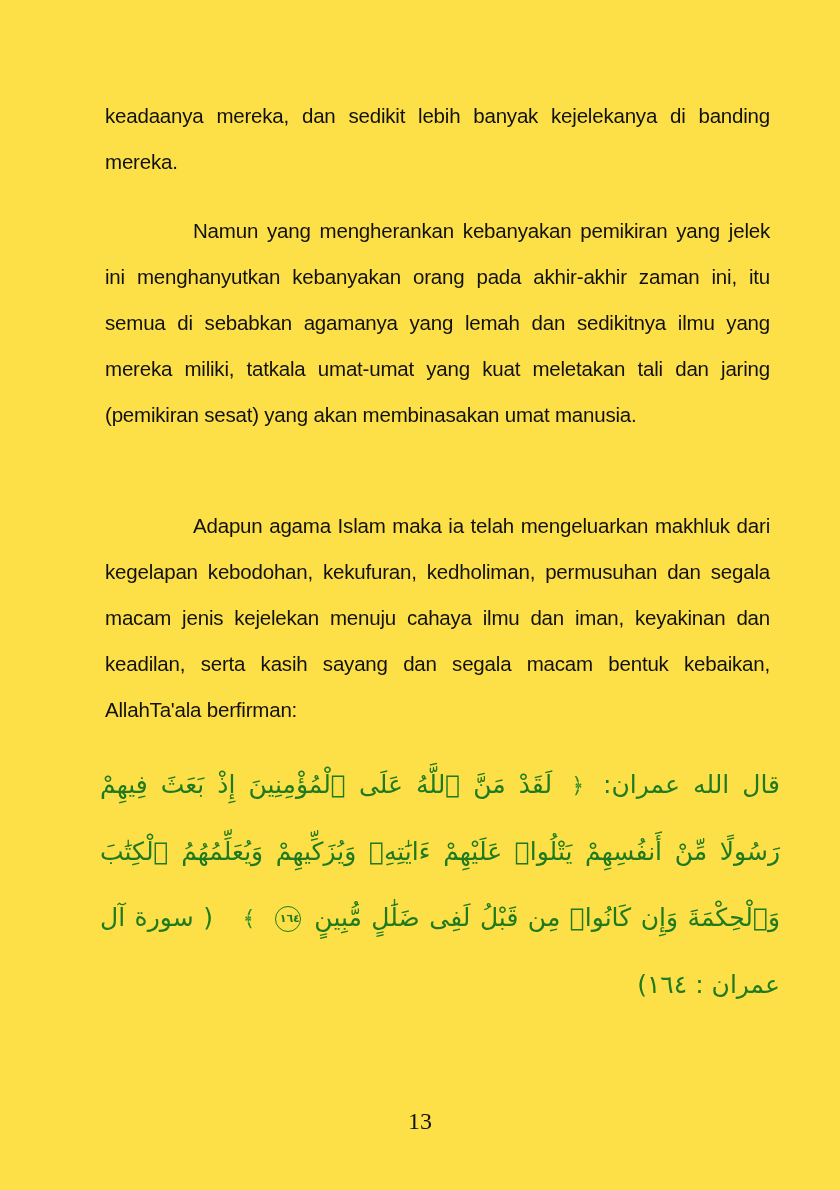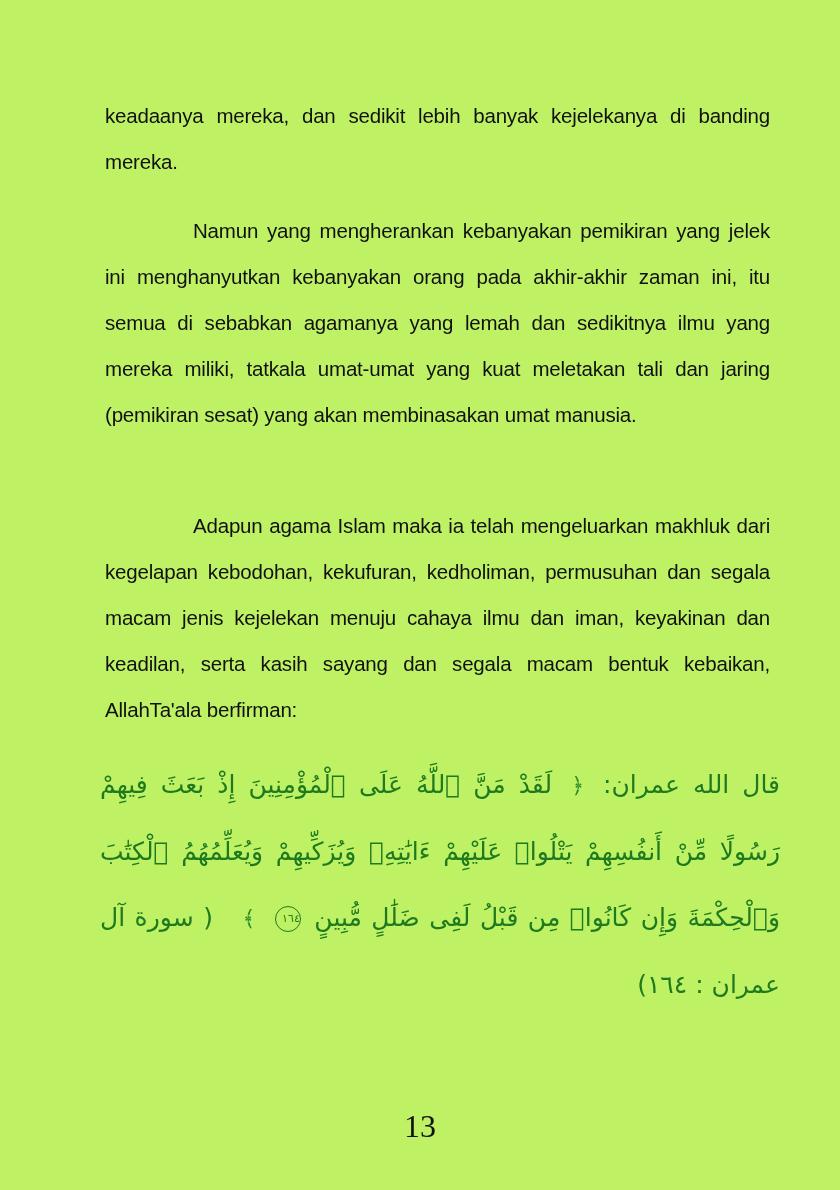--- a/index.html
+++ b/index.html
@@ -11,21 +11,21 @@
       width: 840px;
       height: 1190px;
       position: relative;
       overflow: hidden;
     }
     .page {
       position: absolute;
       left: 0; top: 0;
       width: 840px;
       height: 1190px;
-      background: #bef264;
+      background: #fde047;
     }
     .body-text {
       position: absolute;
       left: 105px;
       width: 665px;
       font-family: "Liberation Sans", sans-serif;
       font-size: 20.5px;
       color: #111111;
       line-height: 46px;
       text-align: justify;
@@ -63,33 +63,34 @@
       display: inline-block;
       width: 24px;
       height: 24px;
       border: 1.5px solid #1f7a1f;
       border-radius: 50%;
       font-size: 11px;
       line-height: 24px;
       text-align: center;
       vertical-align: middle;
       margin: 0 4px;
+      font-weight: bold;
     }
     .arabic .ref {
       margin-right: 14px;
     }
 
     .page-number {
       position: absolute;
       left: 0;
       width: 840px;
       top: 1108px;
       text-align: center;
       font-family: "Liberation Serif", serif;
-      font-size: 32px;
+      font-size: 24px;
       color: #111111;
     }
   </style>
 </head>
 <body>
 
 <div class="page">
 
   <div class="body-text" id="p1">
     <p>keadaanya mereka, dan sedikit lebih banyak kejelekanya di banding mereka.</p>

